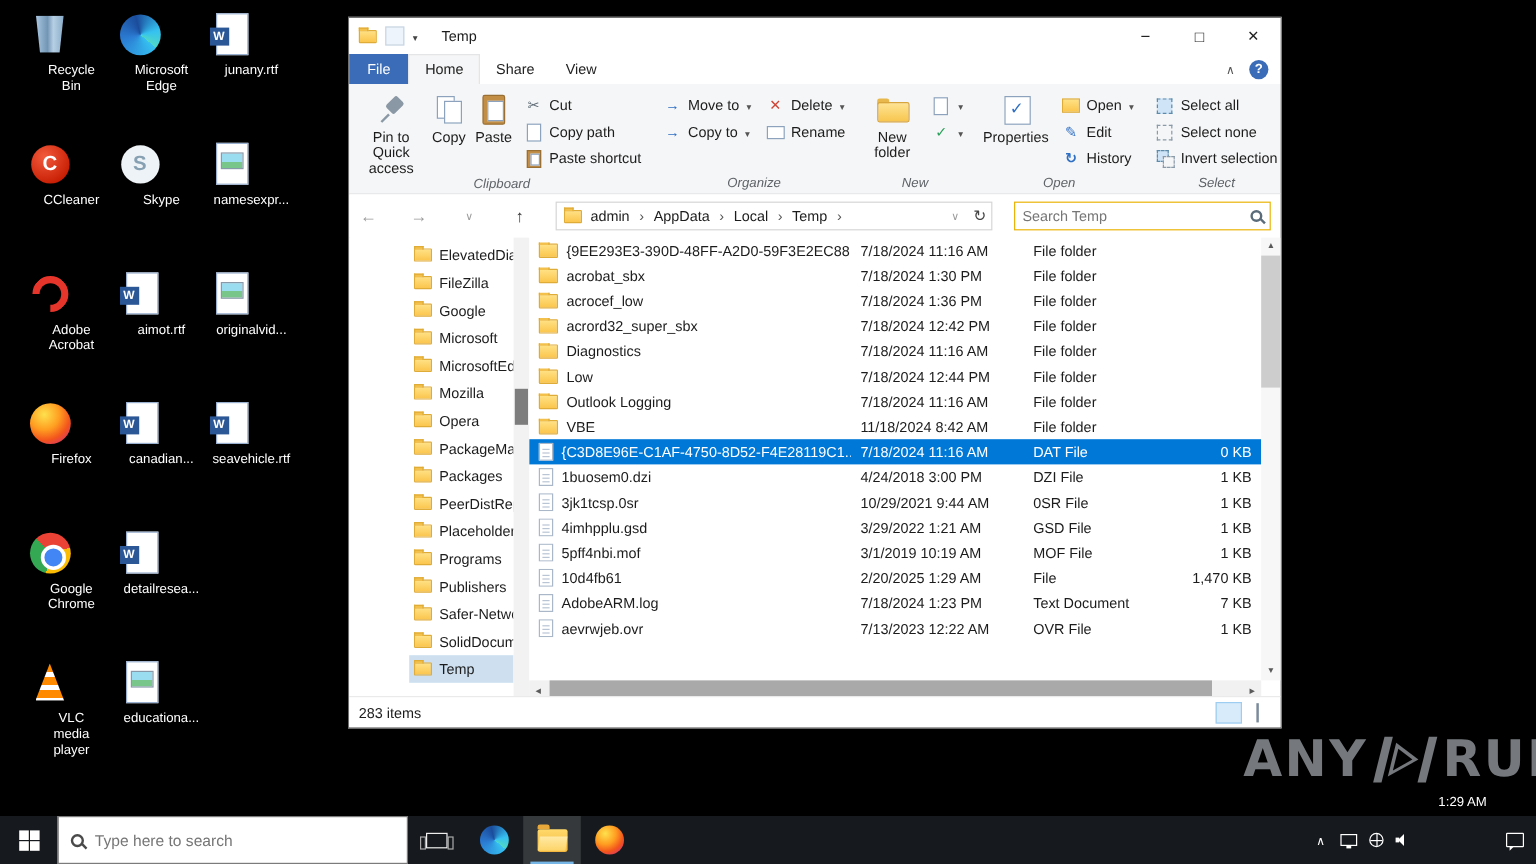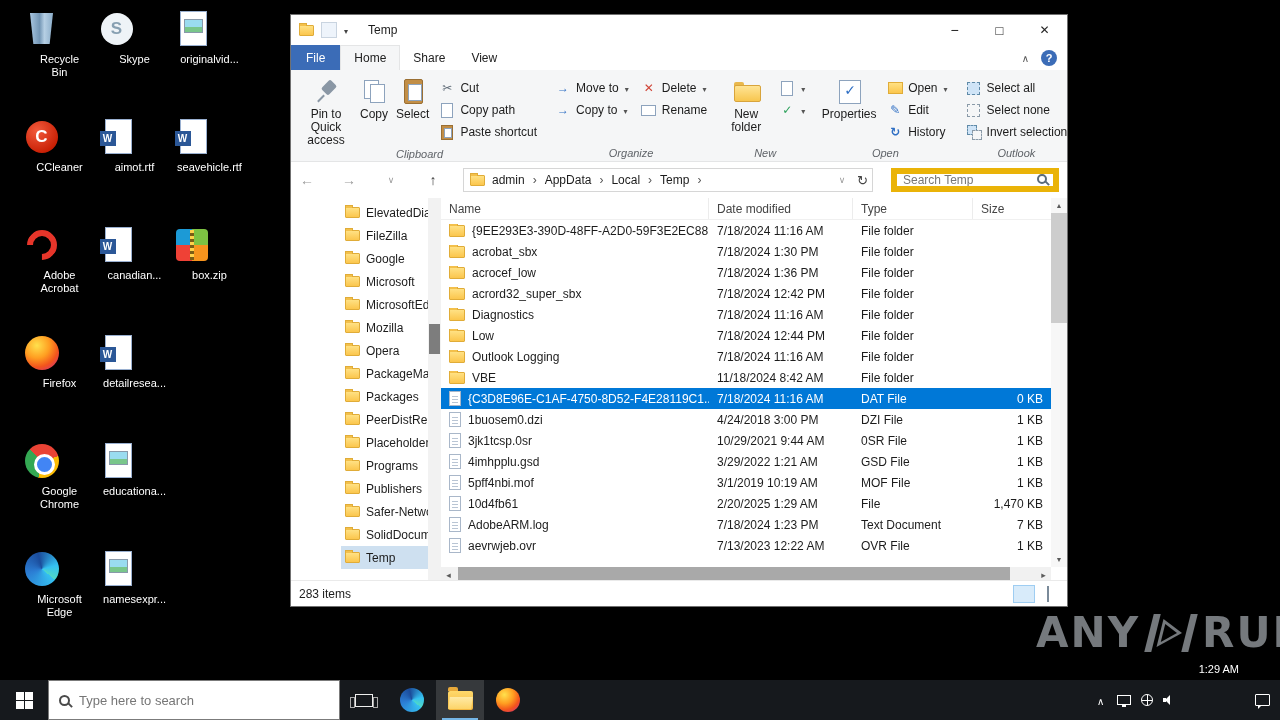--- a/index.html
+++ b/index.html
@@ -147,21 +147,21 @@
   .i-fwd::before { content:"→"; }
   .i-ddsm::before { content:"∨"; font-size:9px; }
   .i-up::before { content:"↑"; }
   .addr-box { flex:1; height:24px; border:1px solid #d6d6d6; display:flex; align-items:center;
     background:#fff; padding:0 4px 0 6px; gap:2px; min-width:0; }
   .crumb { display:flex; align-items:center; }
   .crumb-label { padding:0 5px; white-space:nowrap; }
   .crumb-chev::before { content:"›"; color:#555; padding:0 3px; }
   .addr-right { margin-left:auto; display:flex; align-items:center; gap:8px; }
   .i-refresh::before { content:"↻"; color:#444; font-size:13px; }
-  .search-box { width:168px; height:24px; border:6px solid #eab308; display:flex; 
+  .search-box { width:214px; height:24px; border:1px solid #eab308; display:flex; align-items:center;
     padding:0 6px; gap:4px; background:#fff; flex:0 0 auto; }
   .search-box input { border:none; outline:none; flex:1; font-size:12px; color:#555;
     font-family:inherit; background:transparent; min-width:0; }
   input::placeholder { color:#767676; }
   .i-mag { width:10px; height:10px; border:2px solid #5a6b7a; border-radius:50%; position:relative;
     flex:0 0 auto; }
   .i-mag::after { content:""; position:absolute; width:6px; height:2px; background:#5a6b7a;
     transform:rotate(45deg); right:-5px; bottom:-2px; }
 
   .content { flex:1; display:flex; min-height:0; background:#fff; }
@@ -317,20 +317,24 @@
     <div class="dicon">
       <span class="dicon-img firefox"></span>
       <span class="dicon-label">Firefox</span>
     </div>
 
     <div class="dicon">
       <span class="dicon-img chrome"></span>
       <span class="dicon-label">Google Chrome</span>
     </div>
 
+    <div class="dicon">
+      <span class="dicon-img vlc"></span>
+      <span class="dicon-label">VLC media player</span>
+    </div>
 
     <div class="dicon">
       <span class="dicon-img edge"></span>
       <span class="dicon-label">Microsoft Edge</span>
     </div>
 
     <div class="dicon">
       <span class="dicon-img skype"></span>
       <span class="dicon-label">Skype</span>
     </div>
@@ -348,40 +352,40 @@
     <div class="dicon">
       <span class="dicon-img word-doc"></span>
       <span class="dicon-label">detailresea...</span>
     </div>
 
     <div class="dicon">
       <span class="dicon-img image-doc"></span>
       <span class="dicon-label">educationa...</span>
     </div>
 
+    <div class="dicon">
+      <span class="dicon-img word-doc"></span>
+      <span class="dicon-label">junany.rtf</span>
+    </div>
 
     <div class="dicon">
       <span class="dicon-img image-doc"></span>
       <span class="dicon-label">namesexpr...</span>
     </div>
 
     <div class="dicon">
       <span class="dicon-img image-doc"></span>
       <span class="dicon-label">originalvid...</span>
     </div>
 
     <div class="dicon">
       <span class="dicon-img word-doc"></span>
       <span class="dicon-label">seavehicle.rtf</span>
     </div>
 
-    <div class="dicon">
-      <span class="dicon-img zip"></span>
-      <span class="dicon-label">box.zip</span>
-    </div>
   </div>
 
 <div class="window">
 
   <div class="titlebar">
     <div class="qat">
       <span class="ico-folder-xs"></span>
       <span class="qat-btn"></span>
       <span class="i-qat-dd"></span>
     </div>
@@ -416,21 +420,21 @@
         <div class="rbtn-lg" style="width:58px">
           <span class="ri ri-pin"></span>
           <span class="lbl">Pin to Quick access</span>
         </div>
         <div class="rbtn-lg">
           <span class="ri ri-copy"></span>
           <span class="lbl">Copy</span>
         </div>
         <div class="rbtn-lg">
           <span class="ri ri-paste"></span>
-          <span class="lbl">Select</span>
+          <span class="lbl">Paste</span>
         </div>
         <div class="rcol">
           <div class="rbtn-sm">
             <span class="si si-cut"></span>
             <span>Cut</span>
           </div>
           <div class="rbtn-sm">
             <span class="si si-page"></span>
             <span>Copy path</span>
           </div>
@@ -535,21 +539,21 @@
           <div class="rbtn-sm">
             <span class="si si-selnone"></span>
             <span>Select none</span>
           </div>
           <div class="rbtn-sm">
             <span class="si si-selinv"></span>
             <span>Invert selection</span>
           </div>
         </div>
       </div>
-      <div class="rgroup-label">Outlook</div>
+      <div class="rgroup-label">Select</div>
     </div>
 
   </div>
 
   <div class="addrbar">
     <span class="navbtn i-back"></span>
     <span class="navbtn i-fwd"></span>
     <span class="navbtn i-ddsm"></span>
     <span class="navbtn dark i-up"></span>
     <div class="addr-box">
@@ -670,26 +674,20 @@
             <span class="ico-folder-sm"></span>
             <span>Temp</span>
           </div>
         </div>
       <div class="nav-scroll">
         <div class="thumb"></div>
       </div>
     </div>
 
     <div class="filearea">
-      <div class="fl-head">
-        <div class="fl-col col-name">Name</div>
-        <div class="fl-col col-date">Date modified</div>
-        <div class="fl-col col-type">Type</div>
-        <div class="fl-col col-size">Size</div>
-      </div>
       <div class="fl-rows">
 
           <div class="fl-row">
             <span class="c-name">
               <span class="fico folder"></span>
               <span>{9EE293E3-390D-48FF-A2D0-59F3E2EC88...</span>
             </span>
             <span class="c-date">7/18/2024 11:16 AM</span>
             <span class="c-type">File folder</span>
             <span class="c-size"></span>

